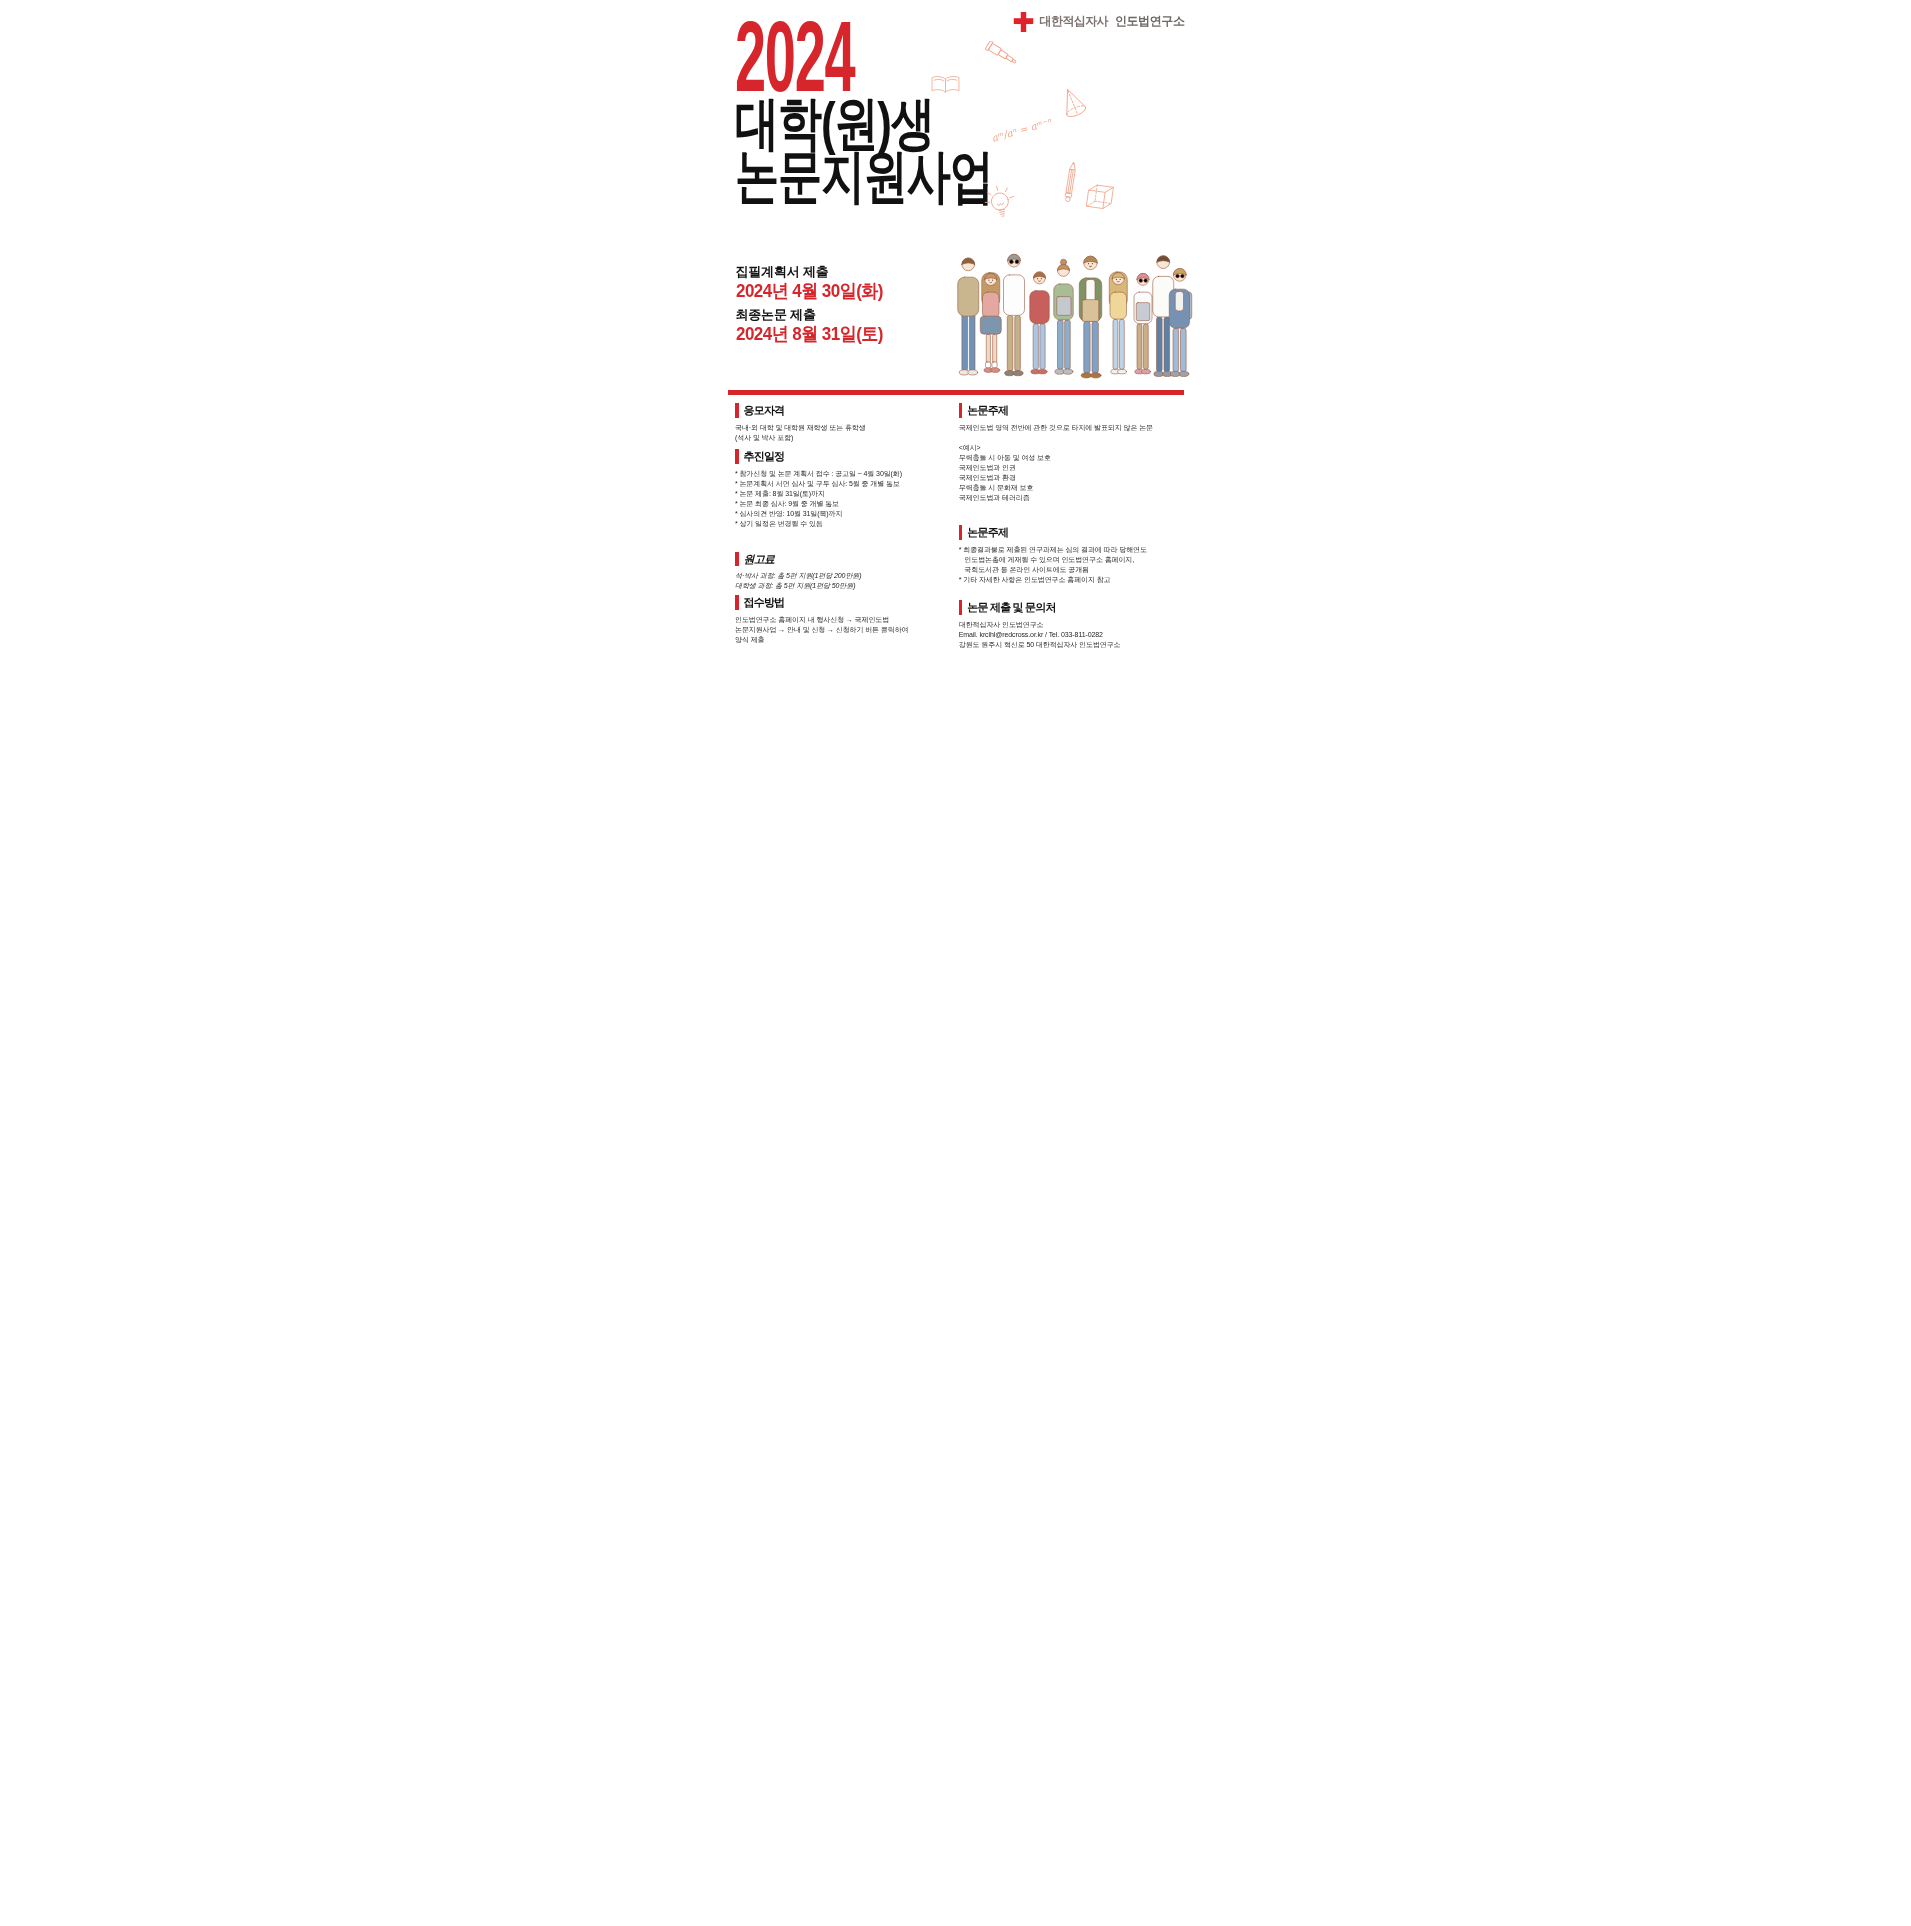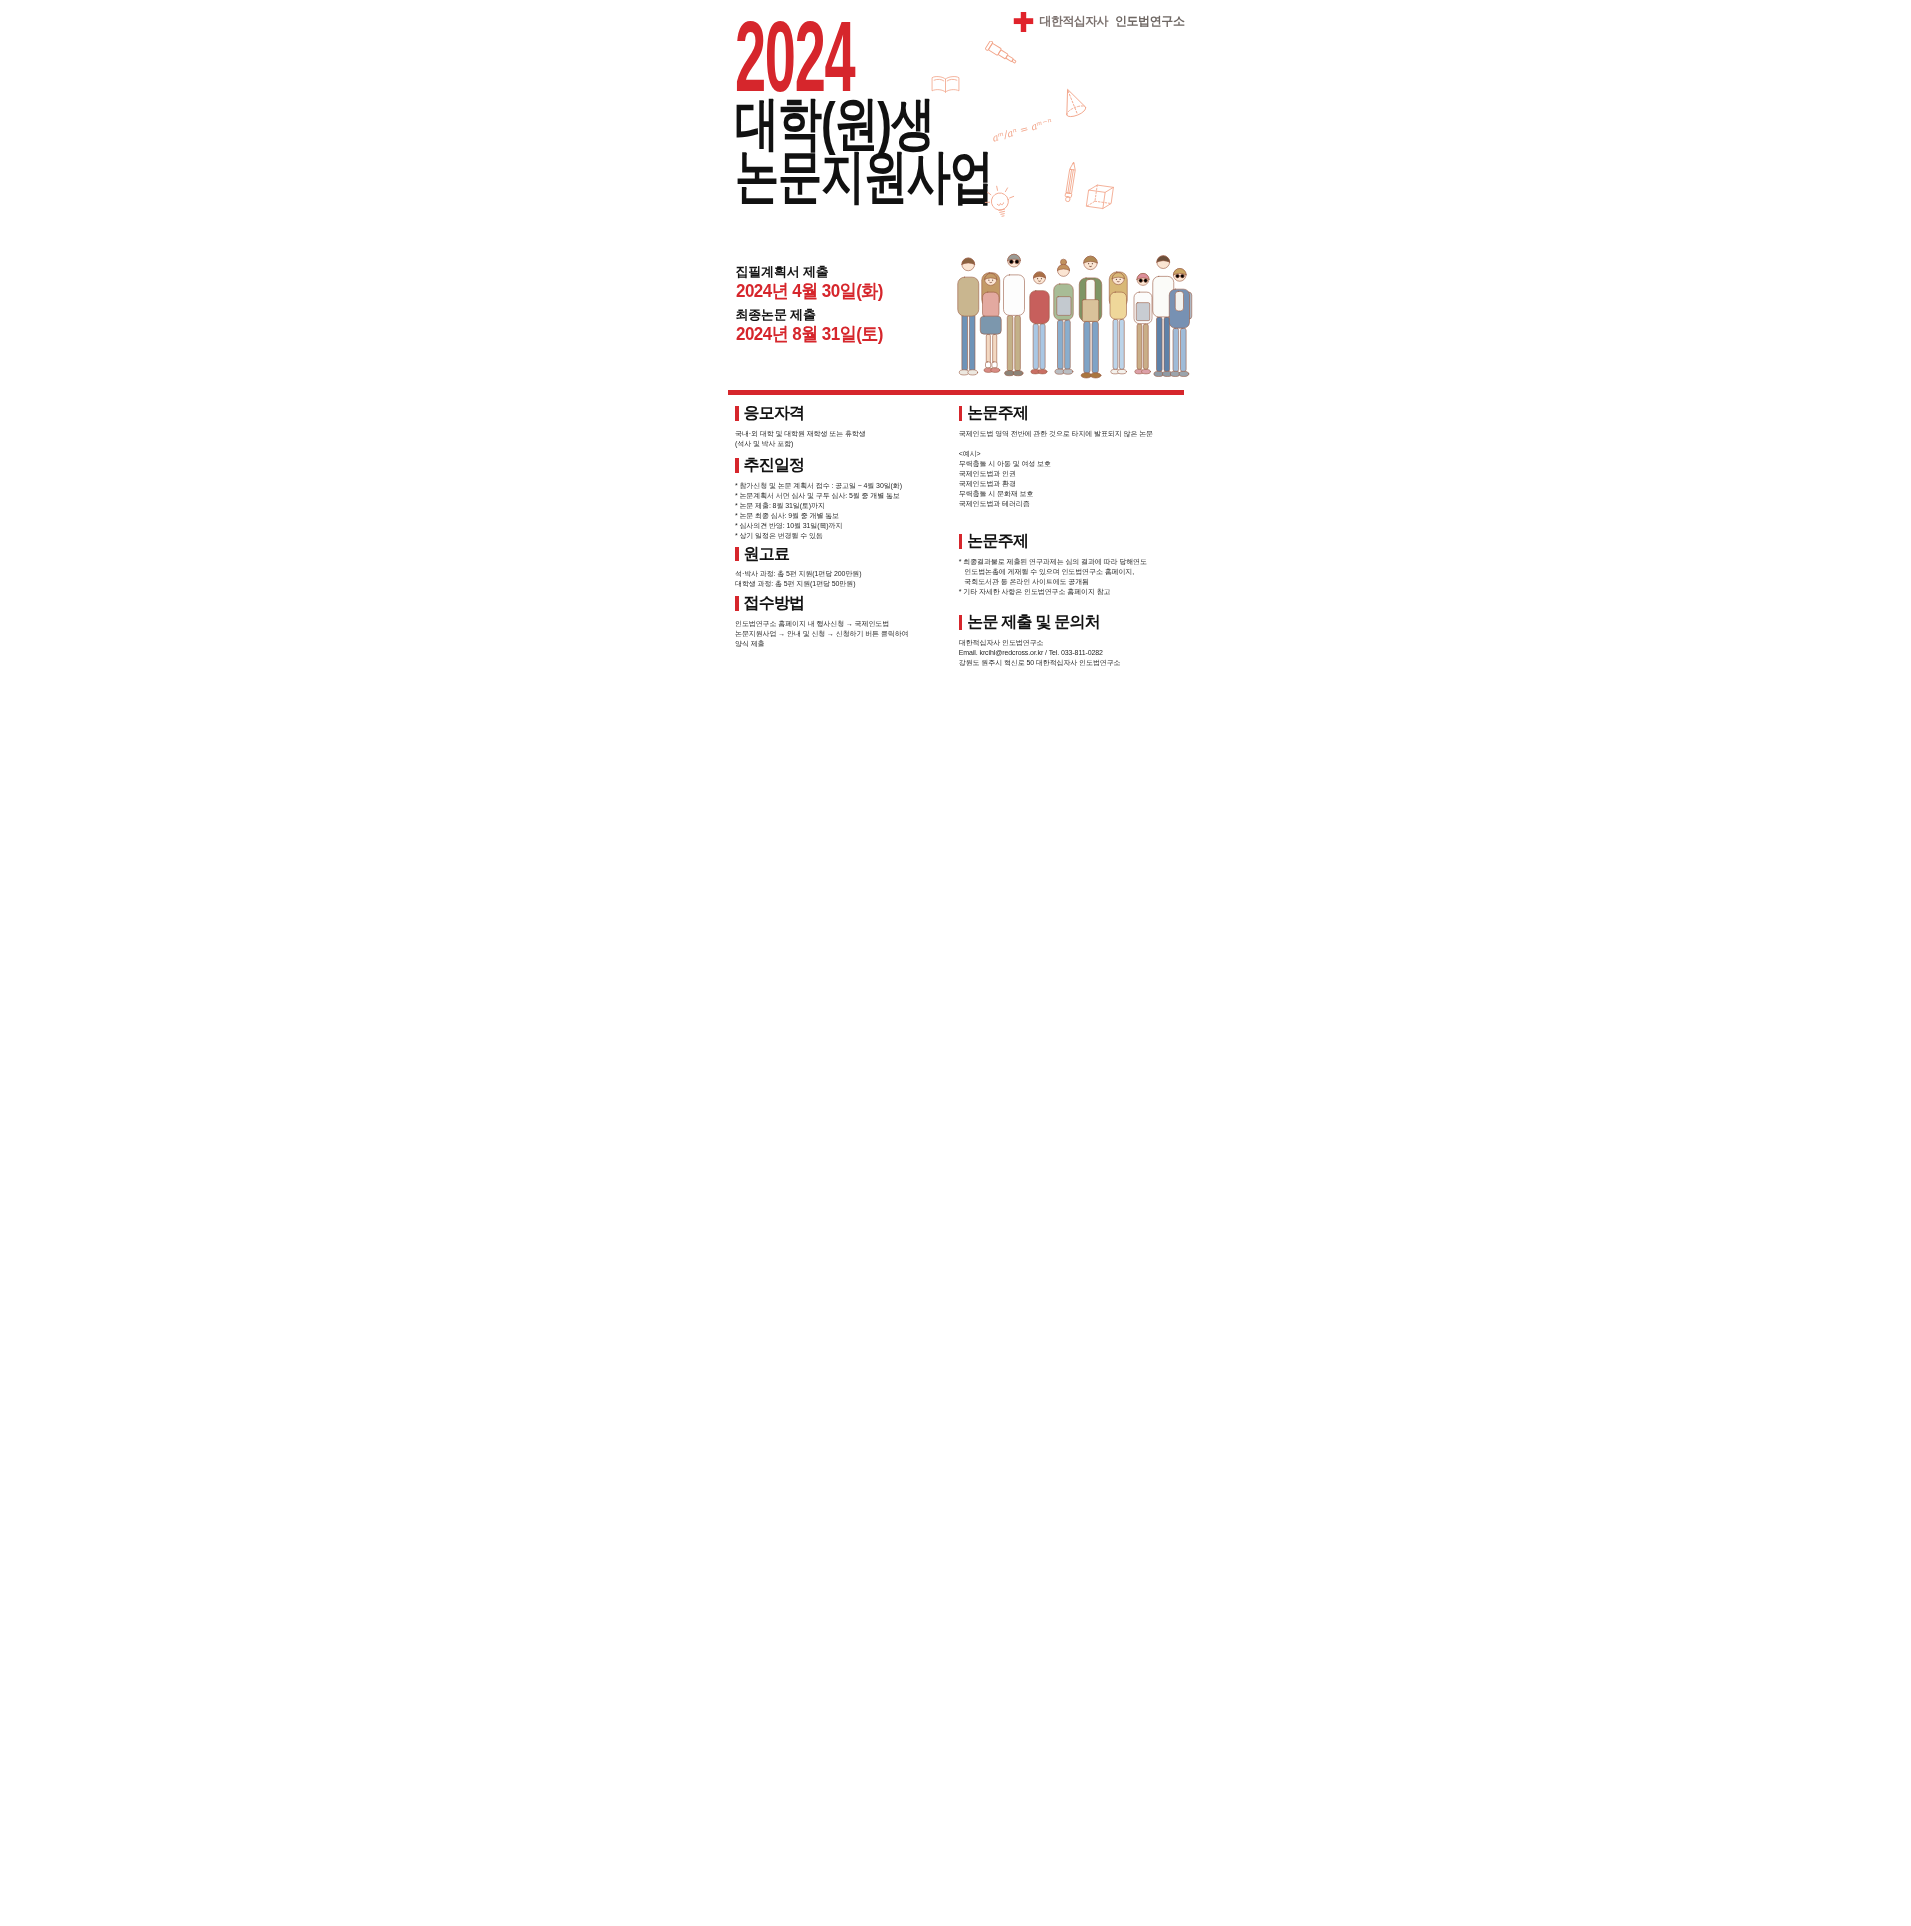--- a/index.html
+++ b/index.html
@@ -68,28 +68,28 @@
   
   .divider{position:absolute;left:11.6px;top:390px;width:456px;height:5.4px;background:#D6262C;}
 
   
   .columns{position:absolute;left:18.5px;top:403px;width:449px;display:flex;align-items:flex-start;}
   .col-left{width:213px;flex:none;}
   .col-right{flex:1;margin-left:10.8px;}
 
   .sec-head{display:flex;align-items:center;margin-bottom:4.6px;}
   .sec-bar{width:3.5px;height:14.6px;background:#D6262C;margin-right:5px;flex:none;}
-  .sec-title{font-size:16px;font-weight:800;letter-spacing:-0.8px;color:#121212;white-space:nowrap;}
+  .sec-title{font-size:11px;font-weight:800;letter-spacing:-0.8px;color:#121212;white-space:nowrap;}
 
   .body-line{font-size:7px;line-height:1.45;letter-spacing:-0.1px;color:#1e1e1e;}
   .pre{white-space:pre-wrap;}
   .gap-top{margin-top:10px;}
 
   .mt-a{margin-top:6.2px;}   
-  .mt-b{margin-top:2px;}   
+  .mt-b{margin-top:22px;font-style:italic;}   
   .mt-c{margin-top:3.9px;}   
   .mt-d{margin-top:21.6px;}   
   .mt-e{margin-top:14.6px;}   
 </style>
 </head>
 <body>
 
 <div class="page">
 
   <div class="logo">

